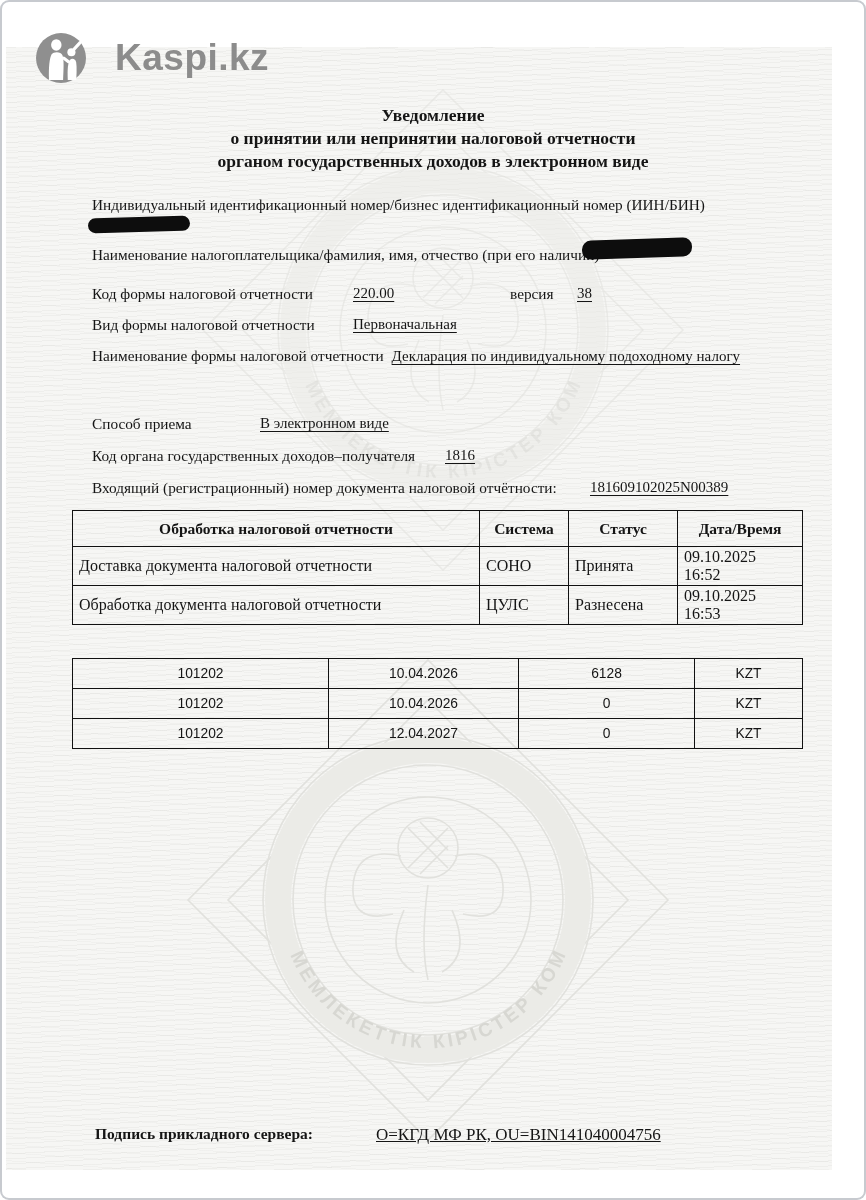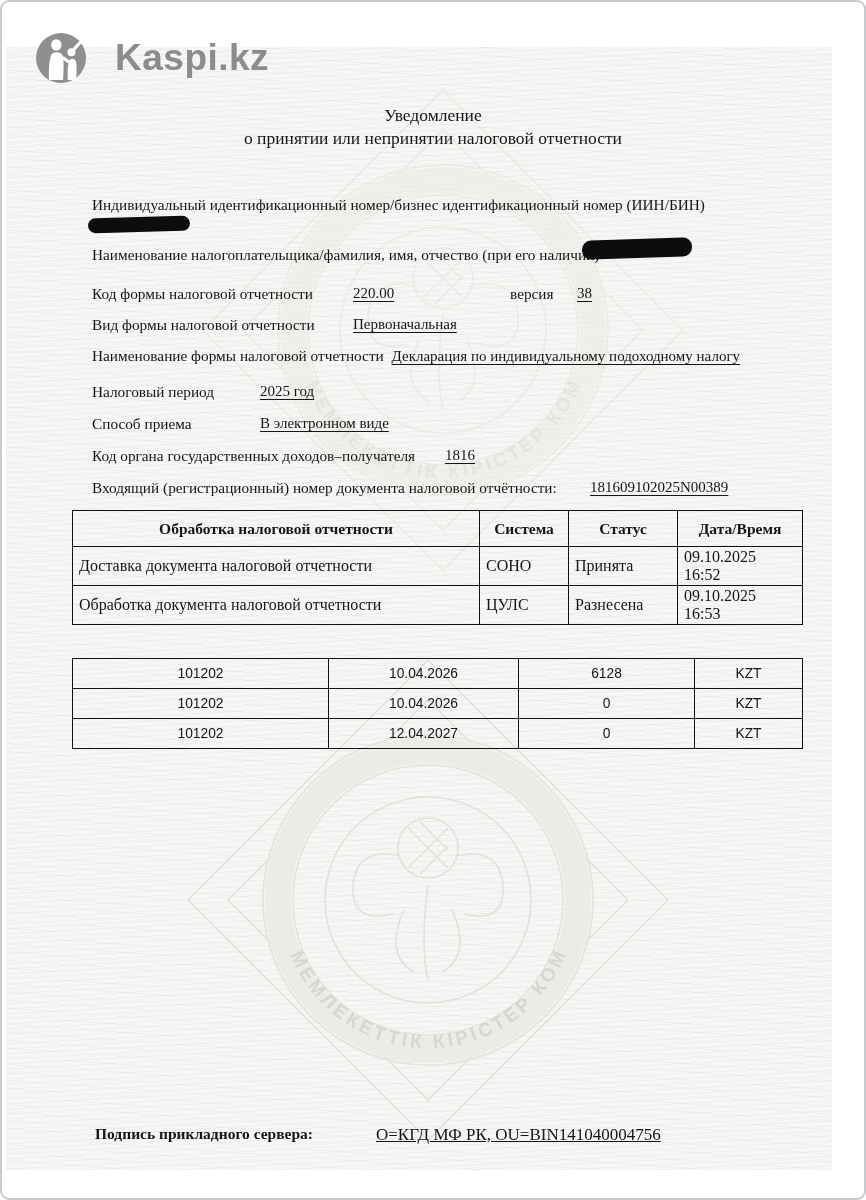--- a/index.html
+++ b/index.html
@@ -24,21 +24,21 @@
   
   .wm{position:absolute;z-index:0;overflow:visible;}
   .wm circle,.wm path,.wm polygon{fill:none;stroke:#e1e1dd;stroke-width:1.6;}
   .wm .band{stroke-width:26;stroke:#ebebe7;}
   .wm .arc{stroke:none;}
   .wm-text{fill:#d7d7d2;font-family:"Liberation Sans",sans-serif;font-weight:600;
     font-size:19px;letter-spacing:3.5px;stroke:none;}
   .wm--faint{opacity:.55;}
   
   .title{position:absolute;left:0;width:826px;top:57px;padding-left:28px;box-sizing:border-box;
-    text-align:center;font-weight:400;font-size:17.5px;line-height:23px;z-index:3;}
+    text-align:center;font-weight:700;font-size:17.5px;line-height:23px;z-index:3;}
   .lbl{font-size:15.3px;}
   .lbl-b{font-size:15.5px;font-weight:700;}
   .uval{font-size:15px;text-decoration:underline;text-underline-offset:3px;}
   .row{position:absolute;left:86px;right:16px;height:22px;z-index:3;white-space:nowrap;}
   .row .at{position:absolute;top:0;}
   .redact{position:absolute;background:#0d0d0d;z-index:4;}
   
   table{border-collapse:collapse;table-layout:fixed;position:absolute;left:66px;z-index:3;}
   th,td{border:1.6px solid #111;overflow:hidden;margin-left:24px;}
   th{font-size:15.5px;font-weight:700;text-align:center;padding:2px 4px;}
@@ -102,20 +102,21 @@
       <path d="M196 230 q-20 45 10 62"></path>
       <path d="M244 230 q20 45 -10 62"></path>
       <path d="M220 205 q-8 60 0 95"></path>
       <path class="arc" id="wmarc-b" d="M 81 271 A 148 148 0 0 0 359 271"></path>
       <text class="wm-text"><textPath href="#wmarc-b" startOffset="4">МЕМЛЕКЕТТІК КІРІСТЕР КОМИТЕТІ</textPath></text>
     </svg>
 
     <div class="title">
       <div>Уведомление</div>
       <div>о принятии или непринятии налоговой отчетности</div>
+      <div>органом государственных доходов в электронном виде</div>
     </div>
 
     <div class="row" style="top:149px;">
       <span class="lbl">Индивидуальный идентификационный номер/бизнес идентификационный номер (ИИН/БИН)</span>
     </div>
     <div class="redact" style="left:82px;top:170px;width:102px;height:15px;border-radius:8px;transform:rotate(-1.5deg);"></div>
 
     <div class="row" style="top:199px;">
       <span class="lbl">Наименование налогоплательщика/фамилия, имя, отчество (при его наличии)</span>
     </div>
@@ -131,24 +132,20 @@
     <div class="row" style="top:269px;">
       <span class="lbl at" style="left:0;">Вид формы налоговой отчетности</span>
       <span class="uval at" style="left:261px;">Первоначальная</span>
     </div>
 
     <div class="row" style="top:300px;">
       <span class="lbl">Наименование формы налоговой отчетности</span>
       <span class="lbl">&nbsp;</span><span class="uval">Декларация по индивидуальному подоходному налогу</span>
     </div>
 
-    <div class="row" style="top:336px;">
-      <span class="lbl at" style="left:0;">Налоговый период</span>
-      <span class="uval at" style="left:168px;">2025 год</span>
-    </div>
 
     <div class="row" style="top:368px;">
       <span class="lbl at" style="left:0;">Способ приема</span>
       <span class="uval at" style="left:168px;">В электронном виде</span>
     </div>
 
     <div class="row" style="top:400px;">
       <span class="lbl at" style="left:0;">Код органа государственных доходов–получателя</span>
       <span class="uval at" style="left:353px;">1816</span>
     </div>

